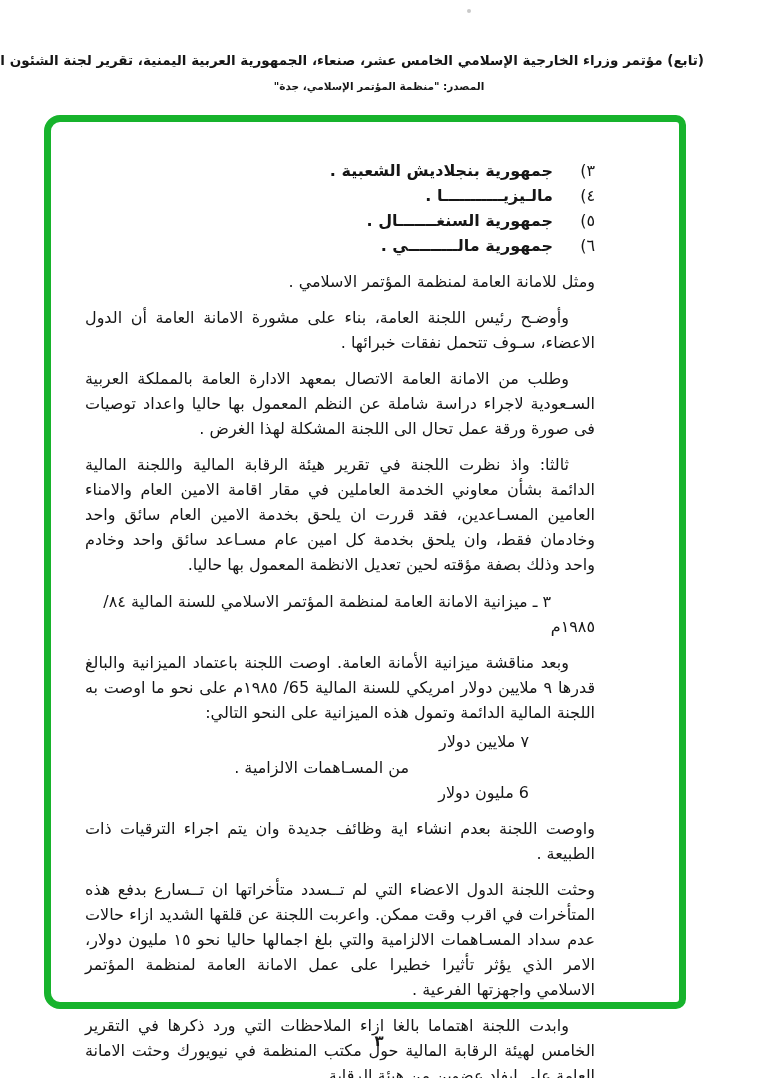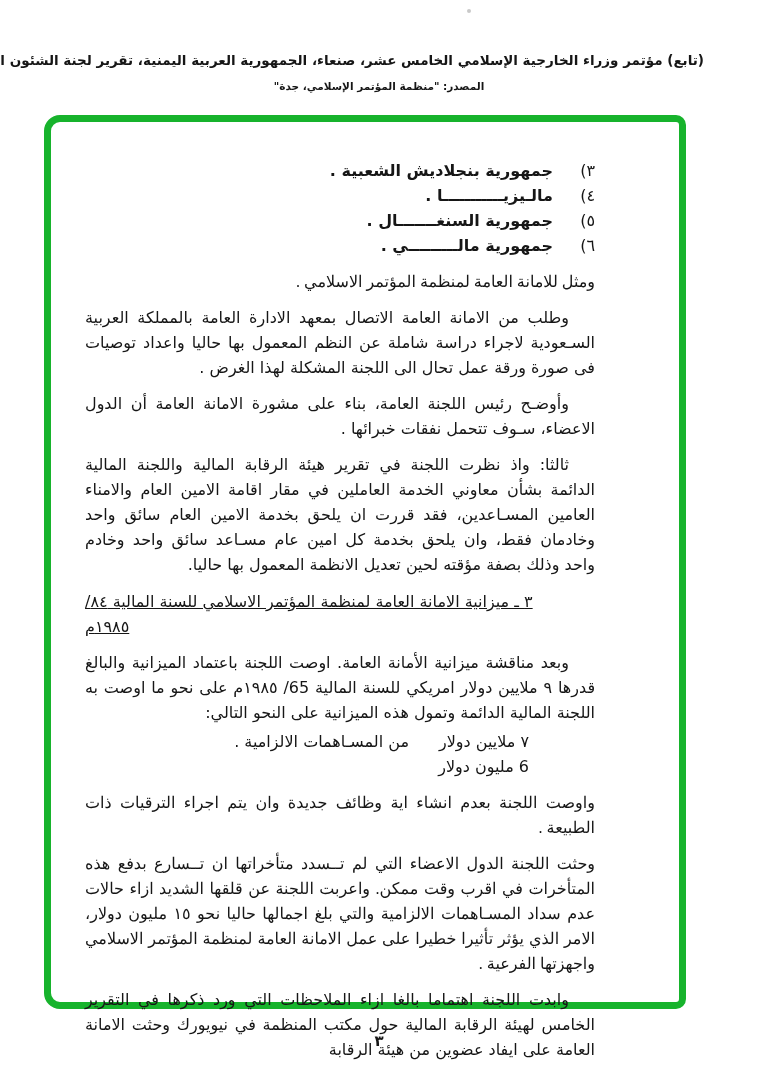--- a/index.html
+++ b/index.html
@@ -42,26 +42,26 @@
     width:100%; height:100%;
     direction:rtl;
     text-align:justify;
     font-size:16px; line-height:25px;
     padding:36px 84px 0 34px;
   }
   .member-row { display:flex; }
   .member-num { flex:none; width:42px; }
   .member-name { flex:1;font-weight:bold; }
   .para { margin-top:11px; text-indent:26px; }
-  .para.flush { text-indent:0;font-family:Liberation Serif, serif; }
-  .budget-heading { margin-top:12px; text-indent:44px; text-align:left;text-decoration:underline; }
+  .para.flush { text-indent:0; }
+  .budget-heading { margin-top:12px; text-indent:44px; text-align:right; }
   .budget-row { display:flex; margin-right:66px; text-align:right; }
   .budget-row.first { margin-top:4px; }
   .budget-amount { flex:none; width:120px; }
-  .budget-source { flex:1; }
+  .budget-source { flex:1;margin-top:26px; }
   .page-number {
     position:absolute; top:1032px; left:0; right:0;
     text-align:center; font-size:15px; font-weight:bold;
   }
 </style>
 </head>
 <body>
 
 <div class="artifact-dot"></div>
 
@@ -85,23 +85,23 @@
         <span class="member-name">جمهورية السنغـــــــال .</span>
       </div>
       <div class="member-row">
         <span class="member-num">٦)</span>
         <span class="member-name">جمهورية مالـــــــــي .</span>
       </div>
     </div>
 
     <p class="para flush">ومثل للامانة العامة لمنظمة المؤتمر الاسلامي .</p>
 
+    <p class="para">وأوضـح رئيس اللجنة العامة، بناء على مشورة الامانة العامة أن الدول الاعضاء، سـوف تتحمل نفقات خبرائها .</p>
+
     <p class="para">وطلب من الامانة العامة الاتصال بمعهد الادارة العامة بالمملكة العربية السـعودية لاجراء دراسة شاملة عن النظم المعمول بها حاليا واعداد توصيات فى صورة ورقة عمل تحال الى اللجنة المشكلة لهذا الغرض .</p>
-
-    <p class="para">وأوضـح رئيس اللجنة العامة، بناء على مشورة الامانة العامة أن الدول الاعضاء، سـوف تتحمل نفقات خبرائها .</p>
 
     <p class="para">ثالثا: واذ نظرت اللجنة في تقرير هيئة الرقابة المالية واللجنة المالية الدائمة بشأن معاوني الخدمة العاملين في مقار اقامة الامين العام والامناء العامين المسـاعدين، فقد قررت ان يلحق بخدمة الامين العام سائق واحد وخادمان فقط، وان يلحق بخدمة كل امين عام مسـاعد سائق واحد وخادم واحد وذلك بصفة مؤقته لحين تعديل الانظمة المعمول بها حاليا.</p>
 
     <p class="budget-heading">٣ ـ ميزانية الامانة العامة لمنظمة المؤتمر الاسلامي للسنة المالية ٨٤/ ١٩٨٥م</p>
 
     <p class="para">وبعد مناقشة ميزانية الأمانة العامة. اوصت اللجنة باعتماد الميزانية والبالغ قدرها ٩ ملايين دولار امريكي للسنة المالية 65/ ١٩٨٥م على نحو ما اوصت به اللجنة المالية الدائمة وتمول هذه الميزانية على النحو التالي:</p>
 
     <div>
       <div class="budget-row first">
         <span class="budget-amount">٧ ملايين دولار</span>

